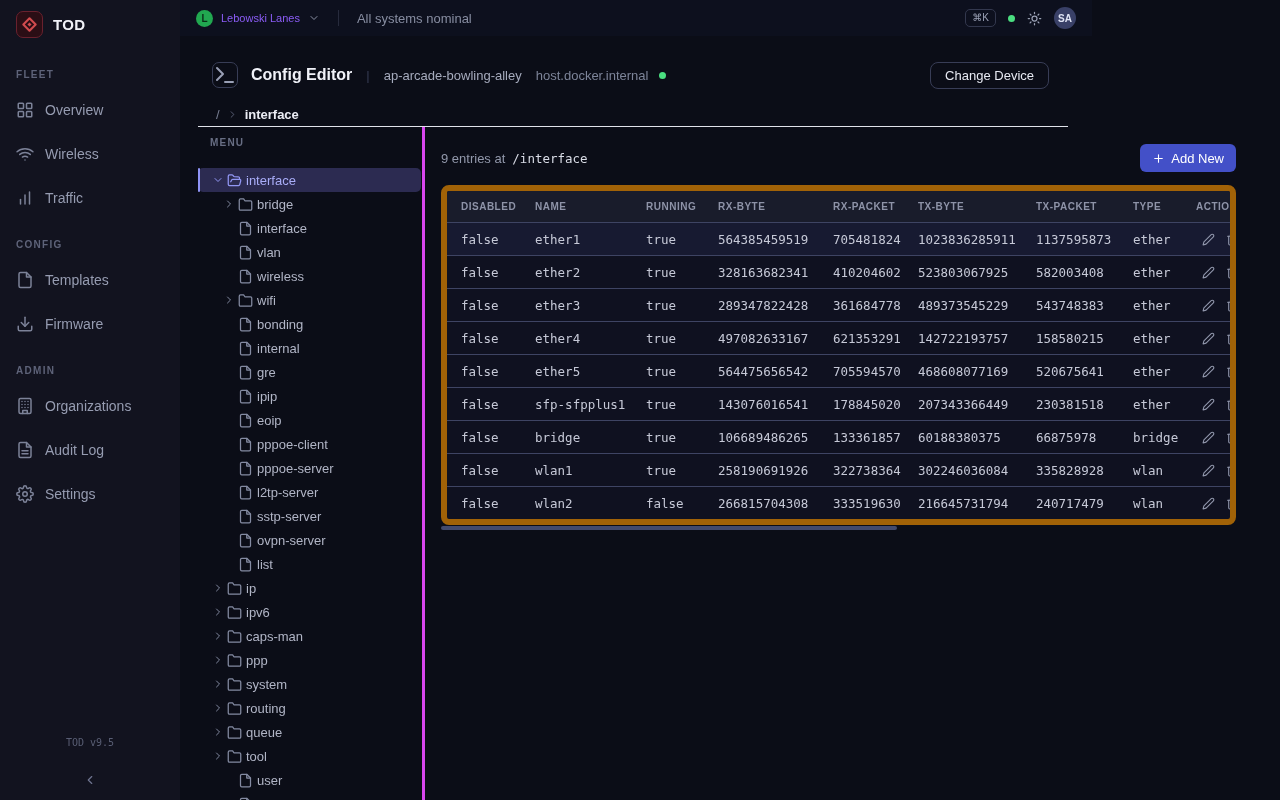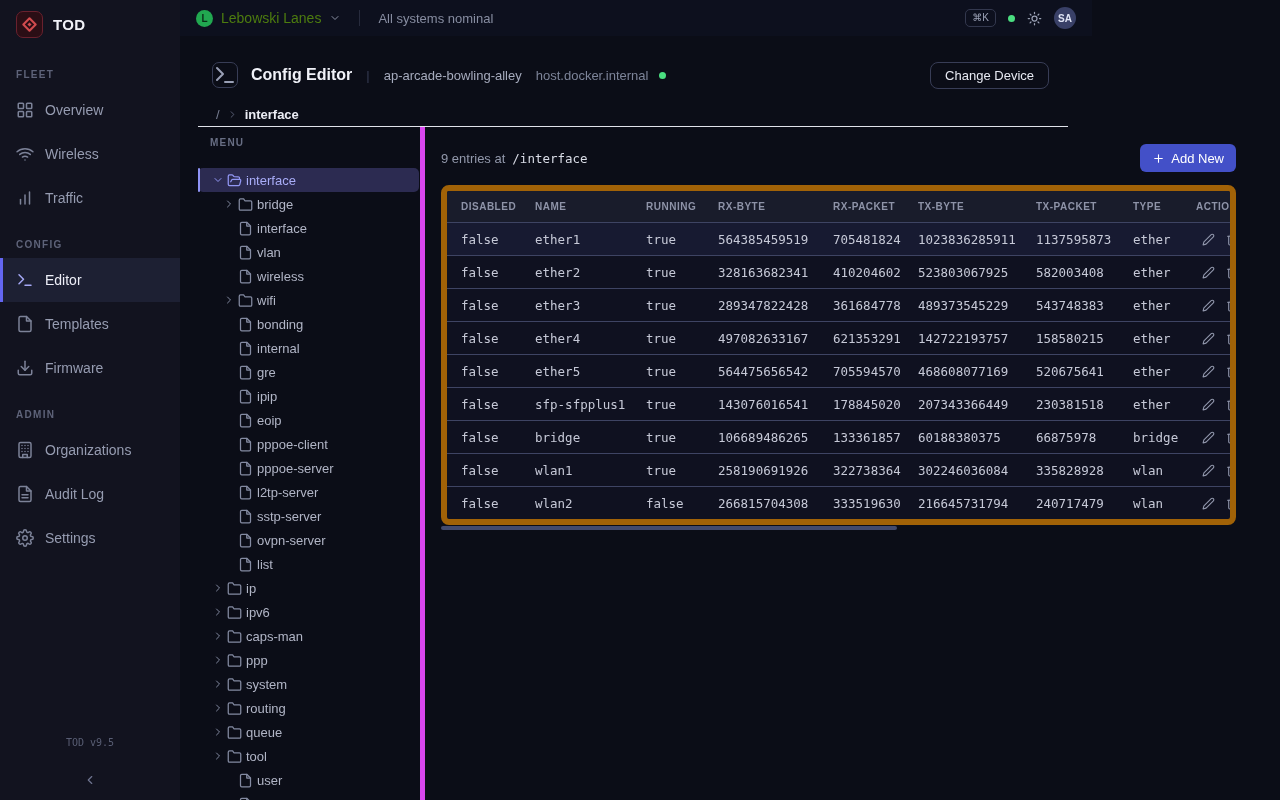--- a/index.html
+++ b/index.html
@@ -25,21 +25,21 @@
   .sidebar-footer{margin-top:auto}
   .version{font-family:"DejaVu Sans Mono",monospace;font-size:10px;color:#595e74;text-align:center;margin-bottom:12px}
   .collapse-row{height:40px;display:flex;align-items:center;justify-content:center;color:#6f7590;cursor:pointer}
   .collapse-row [data-icon]{width:14px;height:14px}
 
   
   .main-col{flex:1;display:flex;flex-direction:column;min-width:0}
   .topbar{height:36px;flex:0 0 36px;background:#0d101e;display:flex;align-items:center;padding:0 16px}
   .org-selector{display:flex;align-items:center;gap:8px;cursor:pointer}
   .org-avatar{width:17px;height:17px;border-radius:50%;background:#21a850;color:#0a2e18;font-size:10px;font-weight:700;display:flex;align-items:center;justify-content:center}
-  .org-name{font-size:14px;color:#4d7c0f}
+  .org-name{font-size:11px;color:#8b5cf6}
   .chev-sm{width:12px;height:12px;color:#8a90a4}
   .v-divider{width:1px;height:16px;background:#272b3d;margin:0 18px}
   .status-text{font-size:13px;color:#878da1}
   .topbar-right{margin-left:auto;display:flex;align-items:center;gap:12px}
   .kbd{font-size:10px;color:#9aa0b4;border:1px solid #33384e;border-radius:5px;padding:3px 6px;line-height:1;cursor:pointer}
   .status-dot,.host-dot{width:7px;height:7px;border-radius:50%;background:#4ade80}
   .sun-btn{width:15px;height:15px;color:#9aa0b4;cursor:pointer}
   .avatar{width:22px;height:22px;border-radius:50%;background:#394067;color:#dfe3f4;font-size:10px;font-weight:700;display:flex;align-items:center;justify-content:center;cursor:pointer}
 
   
@@ -52,21 +52,21 @@
   .host-dot{margin-left:11px}
   .change-device{margin-left:auto;background:none;border:1px solid #383d56;border-radius:8px;color:#e7e9f2;font-size:13px;font-family:inherit;padding:0 14px;height:27px;cursor:pointer}
   .breadcrumb-row{display:flex;align-items:center;height:24px;margin:2px 24px 0 36px;gap:7px}
   .bc-root{font-size:13px;color:#787e93;cursor:pointer}
   .bc-chev{width:11px;height:11px;color:#5d6379}
   .bc-current{font-size:13px;font-weight:600;color:#ecedf5}
   .header-rule{height:1px;background:#e0e2ea;margin:0 24px 0 18px}
 
   
   .workspace{flex:1;display:flex;min-height:0}
-  .tree-panel{width:245px;flex:0 0 245px;border-right:5px solid #d946ef;overflow:hidden}
+  .tree-panel{width:245px;flex:0 0 245px;border-right:3px solid #d946ef;overflow:hidden}
   .menu-label{font-size:10px;font-weight:700;letter-spacing:1.2px;color:#686e84;margin:10px 0 0 30px;line-height:11px}
   .tree{margin-top:20px}
   .tree-row{height:24px;display:flex;align-items:center;margin:0 1px 0 18px;border-radius:5px;color:#b1b5c6;cursor:pointer;position:relative}
   .tree-row .chev{width:16px;height:16px;flex:0 0 16px;display:flex;align-items:center;justify-content:center;color:#8289a0}
   .chev-ic{width:12px;height:12px}
   .tree-icon{width:15px;height:15px;flex:0 0 15px;color:#848ba2;margin:0 4px 0 1px}
   .tree-label{font-size:13px;white-space:nowrap}
   .tree-row.selected{background:#2c2b51;color:#a9adf8}
   .tree-row.selected .tree-icon,.tree-row.selected .chev{color:#9297f4}
   .tree-row.selected::before{content:"";position:absolute;left:0;top:0;bottom:0;width:2px;border-radius:2px;background:#8f93f6}
@@ -135,29 +135,20 @@
           <span class="nav-icon" data-icon="chart">
             <svg viewBox="0 0 24 24" fill="none" stroke="currentColor" stroke-width="2" stroke-linecap="round" stroke-linejoin="round">
               <line x1="6" y1="20" x2="6" y2="14"></line>
               <line x1="12" y1="20" x2="12" y2="8"></line>
               <line x1="18" y1="20" x2="18" y2="4"></line>
             </svg>
           </span>
           <span class="nav-label">Traffic</span>
         </div>
         <div class="section-label">CONFIG</div>
-        <div class="nav-item active">
-          <span class="nav-icon" data-icon="terminal">
-            <svg viewBox="0 0 24 24" fill="none" stroke="currentColor" stroke-width="2" stroke-linecap="round" stroke-linejoin="round">
-              <polyline points="4 17 10 11 4 5"></polyline>
-              <line x1="12" y1="19" x2="20" y2="19"></line>
-            </svg>
-          </span>
-          <span class="nav-label">Editor</span>
-        </div>
         <div class="nav-item">
           <span class="nav-icon" data-icon="file">
             <svg viewBox="0 0 24 24" fill="none" stroke="currentColor" stroke-width="2" stroke-linecap="round" stroke-linejoin="round">
               <path d="M14 2H6a2 2 0 0 0-2 2v16a2 2 0 0 0 2 2h12a2 2 0 0 0 2-2V8z"></path>
               <polyline points="14 2 14 8 20 8"></polyline>
             </svg>
           </span>
           <span class="nav-label">Templates</span>
         </div>
         <div class="nav-item">

